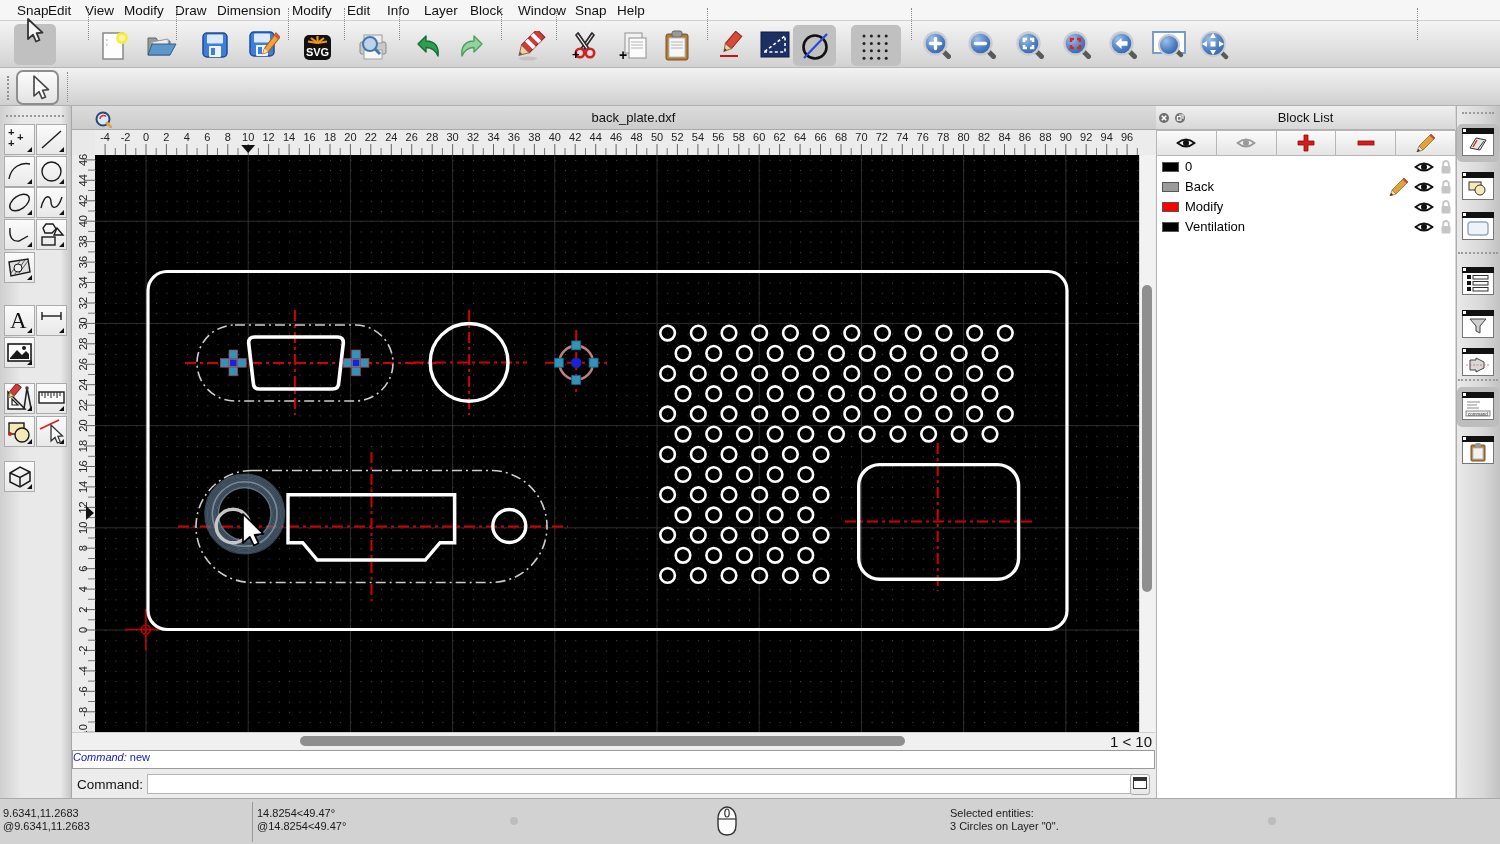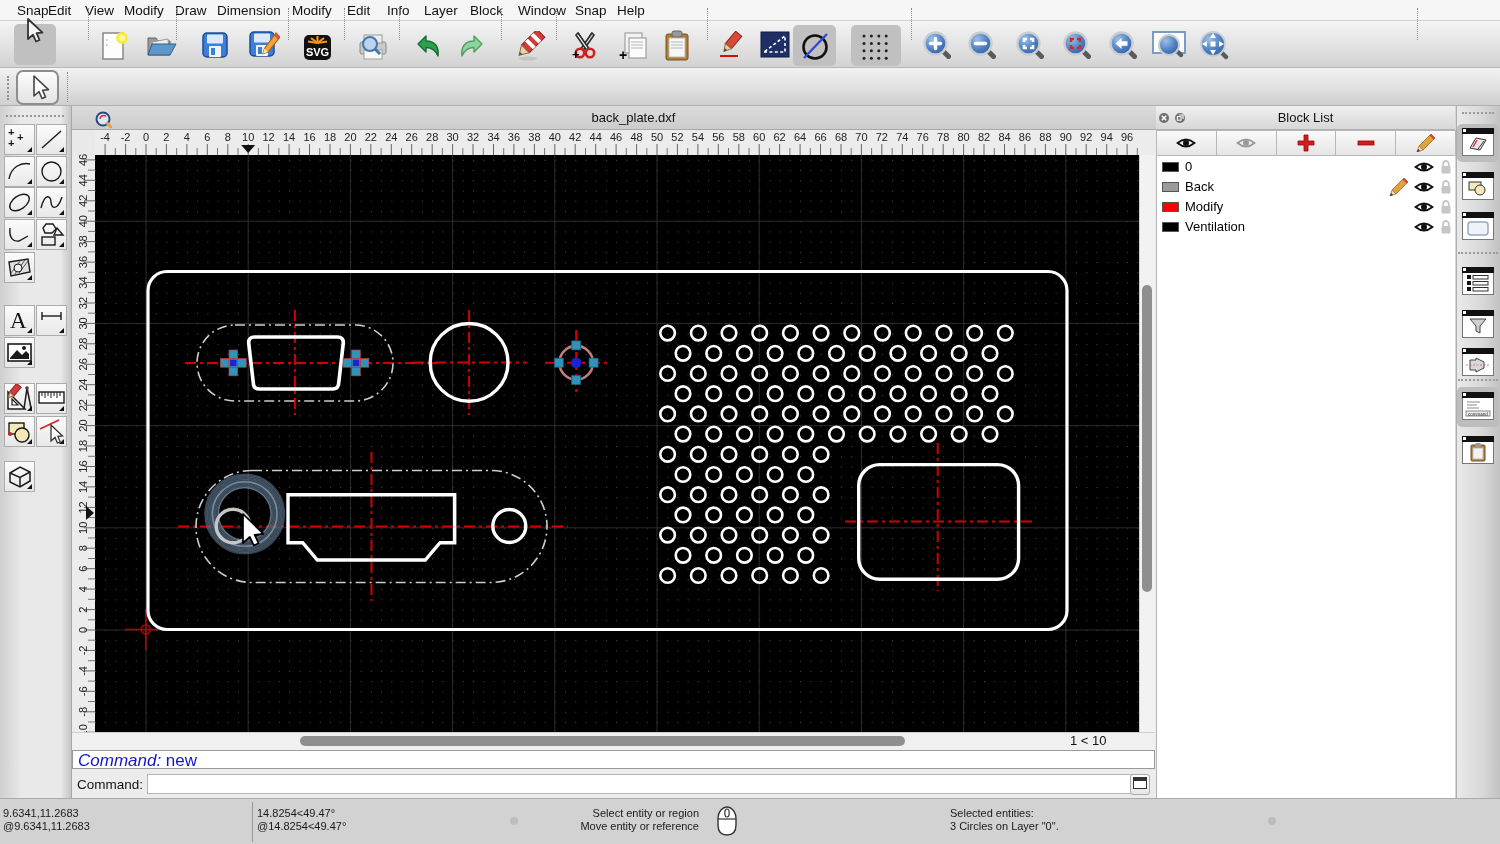--- a/index.html
+++ b/index.html
@@ -12,22 +12,22 @@
 .vsep { position:absolute; width:1px; border-left:1px dotted #8a8a8a; }
 #palette { position:absolute; left:0; top:106px; width:72px; height:692px; background:linear-gradient(90deg,#cfcfcf,#e9e9e9 30%,#e9e9e9 85%,#c6c6c6); border-right:1px solid #a8a8a8; }
 .tile { position:absolute; width:31px; height:31px; background:linear-gradient(#fbfbfb,#e8e8e8); border:1px solid #ababab; }
 #docwin { position:absolute; left:72px; top:106px; width:1084px; height:692px; background:#ececec; }
 #doctitle { position:absolute; left:72px; top:106px; width:1084px; height:24px; background:linear-gradient(#dcdcdc,#cccccc); border-bottom:1px solid #a9a9a9; text-align:center; font-size:13px; color:#111; line-height:24px; text-indent:39px; }
 #rulercorner { position:absolute; left:72px; top:130px; width:23px; height:25px; background:#e9e9e9; }
 #vscroll { position:absolute; left:1139px; top:155px; width:16px; height:577px; background:#f2f2f2; border-left:1px solid #cfcfcf; }
 #vthumb { position:absolute; left:1142px; top:285px; width:10px; height:307px; background:#8f8f8f; border-radius:5px; }
 #hscrollrow { position:absolute; left:72px; top:732px; width:1083px; height:18px; background:#f0f0f0; border-top:1px solid #cfcfcf; }
 #hthumb { position:absolute; left:300px; top:736px; width:605px; height:10px; background:#8f8f8f; border-radius:5px; }
-#pagelabel { position:absolute; left:1070px; top:733px; width:82px; height:28px; font-size:13px; color:#111; }
-#cmdhist { position:absolute; left:72px; top:750px; width:1083px; height:19px; background:#fff; border:1px solid #9a9a9a; font-size:17px; color:#1414cc; padding-left:5px; }
+#pagelabel { position:absolute; left:1070px; top:733px; width:82px; height:28px; font-size:15px; color:#111; text-align:right; }
+#cmdhist { position:absolute; left:72px; top:750px; width:1083px; height:19px; background:#fff; border:1px solid #9a9a9a; font-size:11px; color:#1414cc; }
 #cmdrow { position:absolute; left:72px; top:769px; width:1083px; height:29px; background:#ececec; }
 #cmdinput { position:absolute; left:147px; top:774px; width:986px; height:20px; background:#fff; border:1px solid #b5b5b5; }
 #cmdbtn { position:absolute; left:1130px; top:774px; width:20px; height:21px; background:linear-gradient(#fdfdfd,#e7e7e7); border:1px solid #ababab; border-radius:3px; }
 #layerpanel { position:absolute; left:1156px; top:106px; width:299px; height:692px; background:#fff; border-left:1px solid #b4b4b4; }
 #layertitle { position:absolute; left:1156px; top:106px; width:299px; height:24px; background:linear-gradient(#efefef,#d8d8d8); border-bottom:1px solid #b0b0b0; text-align:center; font-size:13px; color:#111; line-height:24px; }
 .lbtn { position:absolute; top:130px; height:26px; background:linear-gradient(#fafafa,#e5e5e5); border:1px solid #b7b7b7; }
 .lrow { position:absolute; left:1156px; width:292px; height:20px; font-size:13px; color:#000; }
 .swatch { position:absolute; left:6px; top:5px; width:17px; height:10px; border:1px solid #555; }
 #dock { position:absolute; left:1456px; top:106px; width:44px; height:692px; background:linear-gradient(90deg,#e9e9e9,#d8d8d8 60%,#c2c2c2); border-left:1px solid #aeaeae; }
 .dockbtn { position:absolute; left:1462px; width:32px; height:28px; background:#fff; border:1px solid #777; }
@@ -1048,22 +1048,20 @@
     <rect x="11" y="6" width="10" height="11" fill="#f2f2f2" stroke="#bbb"></rect>
   </svg>
 
 <div id="statusbar">
     <div class="sb" style="left:3px;top:8px">9.6341,11.2683
 @9.6341,11.2683</div>
 <div class="abs" style="left:252px;top:3px;height:40px;border-left:1px solid #999"></div>
 <div class="sb" style="left:257px;top:8px">14.8254&lt;49.47°
 @14.8254&lt;49.47°</div>
 <div class="sb" style="left:510px;top:18px;width:8px;height:8px;border-radius:4px;background:#bdbdbd"></div>
-<div class="sb" style="left:500px;top:8px;width:200px;text-align:right;left:499px">Select entity or region
-Move entity or reference</div>
 <svg class="abs" style="left:714px;top:6px" width="26" height="32" viewBox="0 0 26 32">
 <path d="M4 14 C4 6 9 2 13 2 C17 2 22 6 22 14 L22 20 C22 27 18 30 13 30 C8 30 4 27 4 20 Z" fill="#fff" stroke="#333" stroke-width="1.4"></path>
 <line x1="4" y1="14" x2="22" y2="14" stroke="#333" stroke-width="1.2"></line>
 <ellipse cx="13" cy="8" rx="2.2" ry="4" fill="#fff" stroke="#333" stroke-width="1.2"></ellipse>
     </svg>
 <div class="sb" style="left:950px;top:8px">Selected entities:
 3 Circles on Layer "0".</div>
 <div class="sb" style="left:1268px;top:18px;width:8px;height:8px;border-radius:4px;background:#bdbdbd"></div>
   </div>
 

